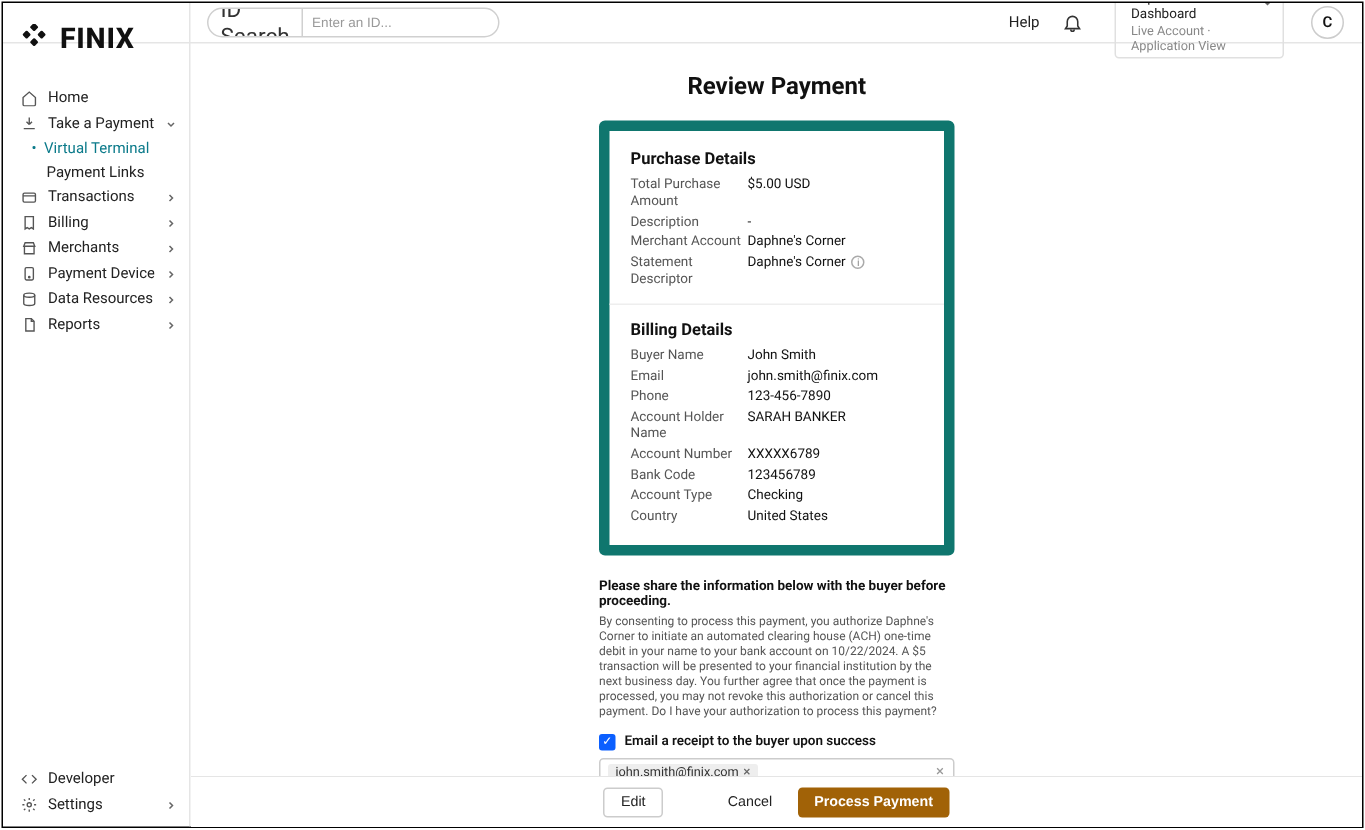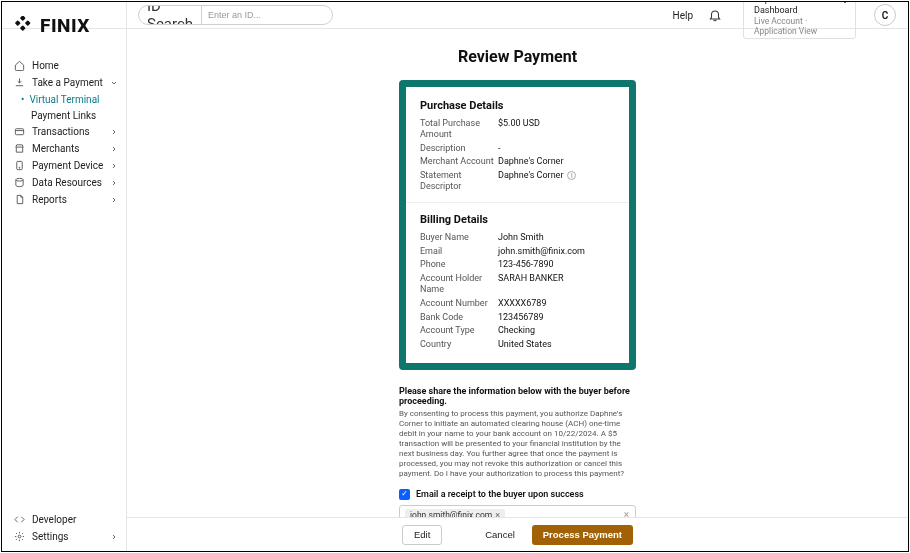--- a/index.html
+++ b/index.html
@@ -122,20 +122,33 @@
     <span class="lbl">Transactions</span>
     <span class="chev-r">
         <svg viewBox="0 0 24 24" width="8" height="8" fill="none" stroke="#666" stroke-width="3">
           <path d="M9 6l6 6-6 6"></path>
         </svg>
       </span>
   </div>
   <div class="nav-item">
     <span class="nav-icon">
         <svg viewBox="0 0 24 24" width="11" height="11" fill="none" stroke="currentColor" stroke-width="2">
+          <path d="M6 3h12v18l-3-2-3 2-3-2-3 2z"></path>
+        </svg>
+      </span>
+    <span class="lbl">Billing</span>
+    <span class="chev-r">
+        <svg viewBox="0 0 24 24" width="8" height="8" fill="none" stroke="#666" stroke-width="3">
+          <path d="M9 6l6 6-6 6"></path>
+        </svg>
+      </span>
+  </div>
+  <div class="nav-item">
+    <span class="nav-icon">
+        <svg viewBox="0 0 24 24" width="11" height="11" fill="none" stroke="currentColor" stroke-width="2">
           <path d="M4 9h16l-2-5H6zM5 9v11h14V9"></path>
         </svg>
       </span>
     <span class="lbl">Merchants</span>
     <span class="chev-r">
         <svg viewBox="0 0 24 24" width="8" height="8" fill="none" stroke="#666" stroke-width="3">
           <path d="M9 6l6 6-6 6"></path>
         </svg>
       </span>
   </div>

